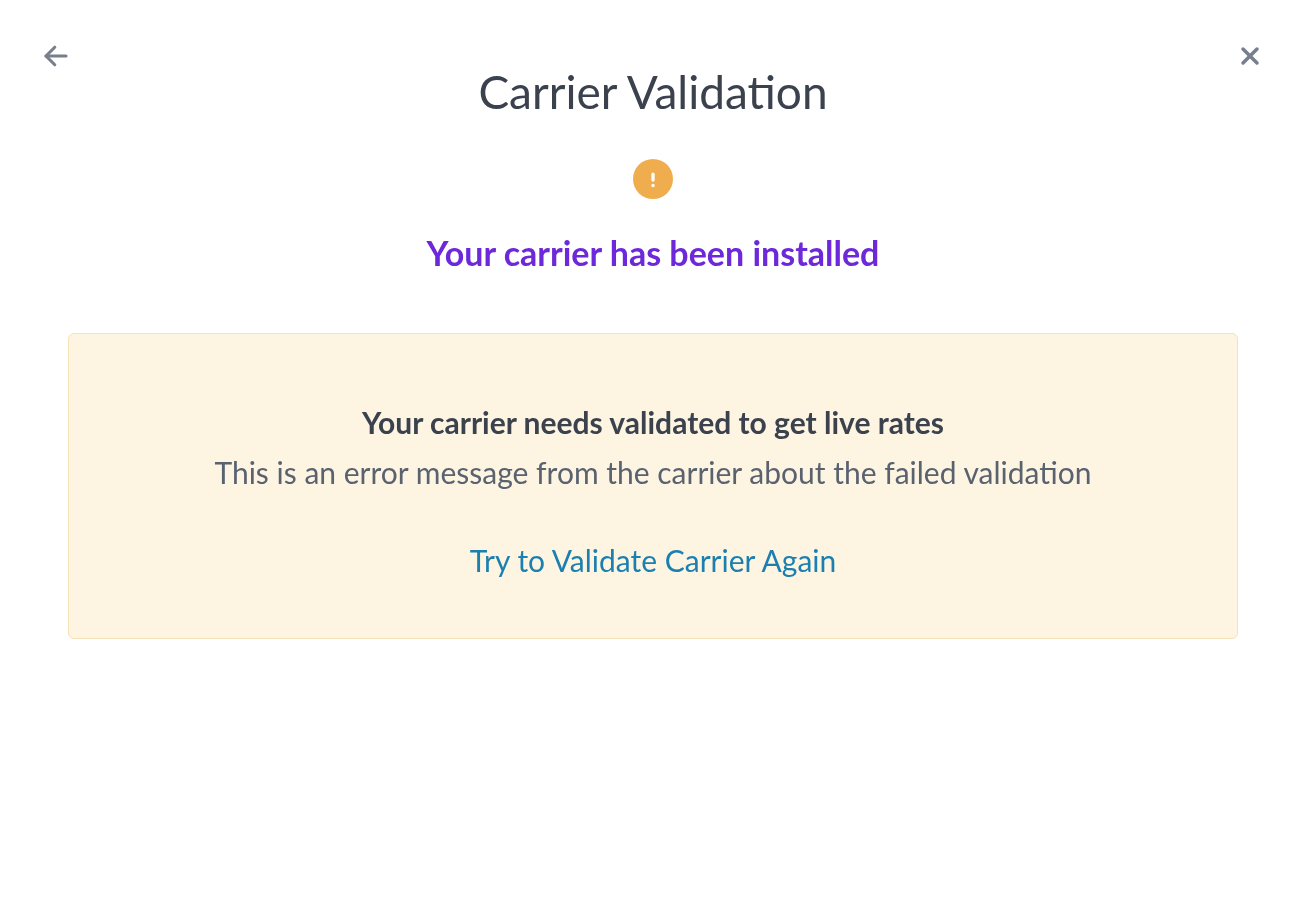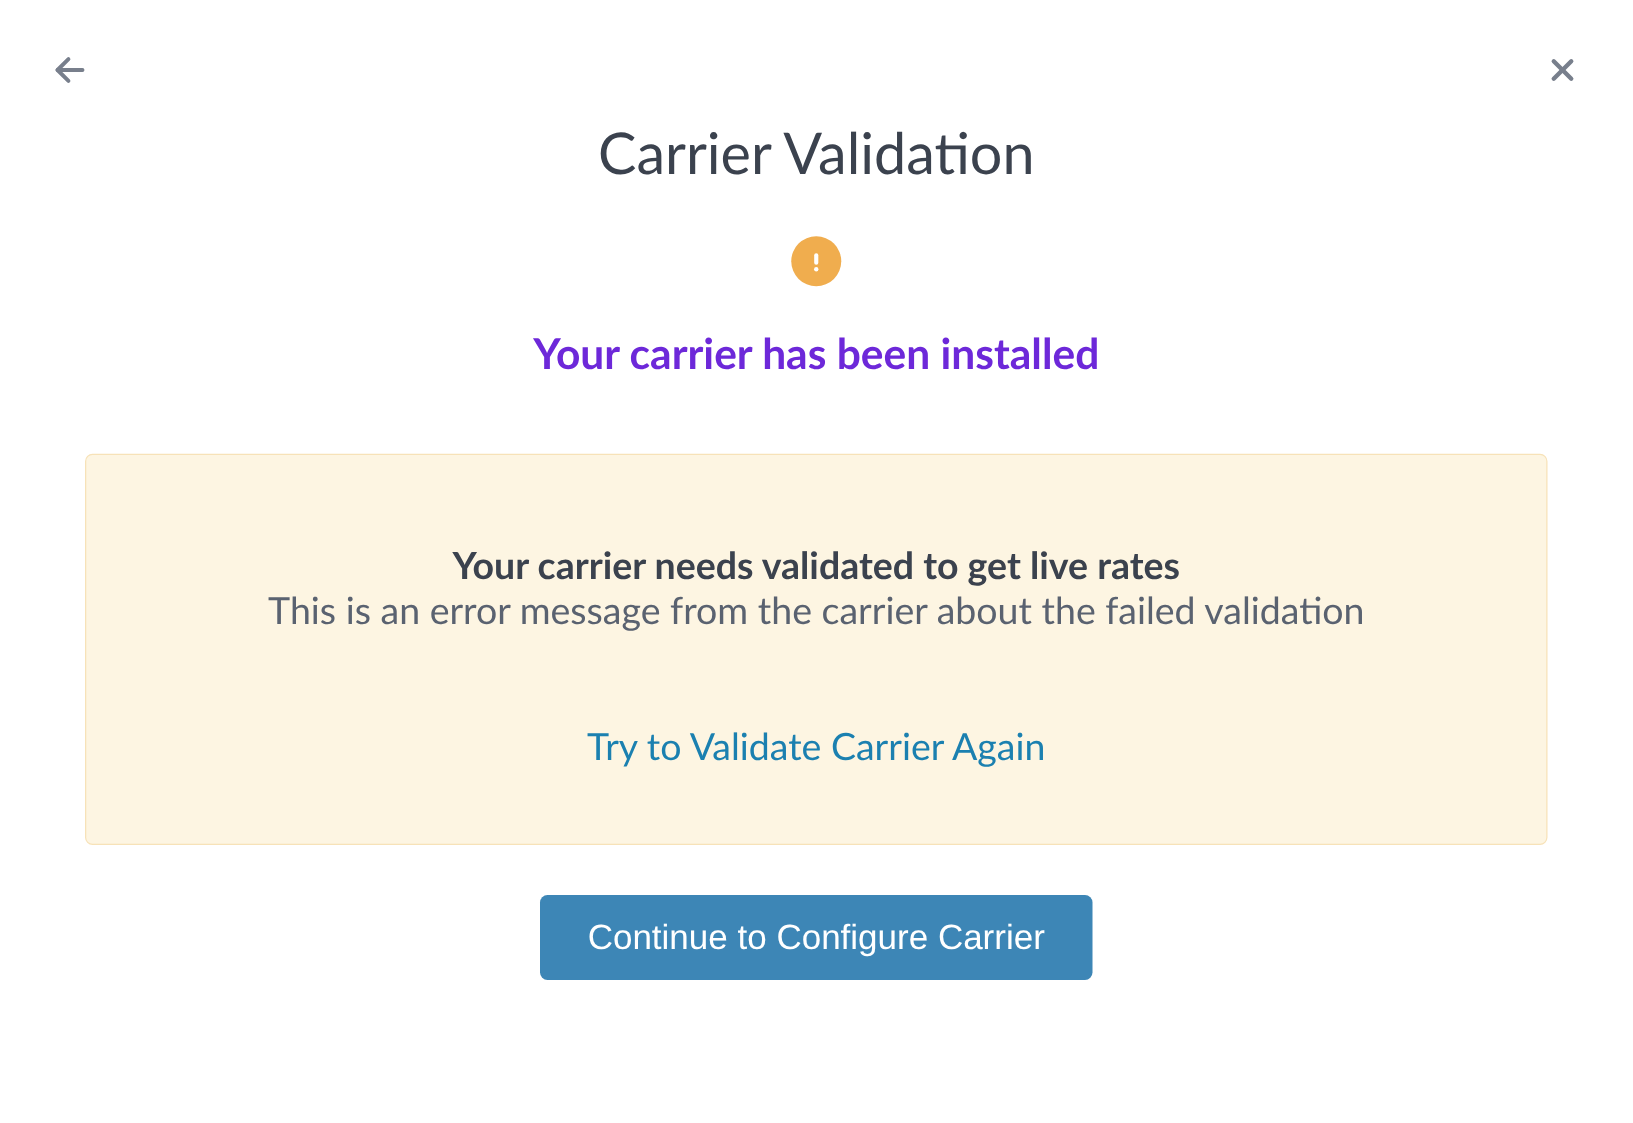--- a/index.html
+++ b/index.html
@@ -14,21 +14,21 @@
       height: 898px;
       position: relative;
       overflow: hidden;
     }
     .modal-container {
       width: 100%;
       height: 100%;
       background: #ffffff;
       border-radius: 8px;
       position: relative;
-      padding-top: 46px;
+      padding-top: 16px;
     }
     .back-button {
       position: absolute;
       top: 40px;
       left: 40px;
       width: 32px;
       height: 32px;
       cursor: pointer;
       color: #787f8c;
       display: flex;
@@ -85,26 +85,27 @@
       border: 1px solid #f7e2b8;
       border-radius: 6px;
       margin: 0 28px;
       padding: 70px 40px 60px 40px;
       text-align: center;
     }
     .alert-heading {
       font-size: 30px;
       font-weight: 700;
       color: #3b424e;
+      margin-bottom: 14px;
     }
     .alert-message {
       font-size: 30px;
       font-weight: 400;
       color: #5a6270;
-      margin-bottom: 73px;
+      margin-bottom: 52px;
     }
     .retry-link {
       font-size: 30px;
       font-weight: 400;
       color: #1b80b0;
       cursor: pointer;
       text-decoration: none;
       display: inline-block;
     }
     .primary-button {
@@ -157,18 +158,15 @@
     <h2 class="subtitle">
       <span>Your carrier has been installed</span><br>
     </h2>
 
     <div class="alert-box">
       <div class="alert-heading">Your carrier needs validated to get live rates</div>
       <div class="alert-message">This is an error message from the carrier about the failed validation</div>
       <a class="retry-link">Try to Validate Carrier Again</a>
     </div>
 
-    <div class="button-wrap">
-      <button class="primary-button">Continue to Configure Carrier</button>
-    </div>
   </div>
 
 </div>
 
 </body></html>

